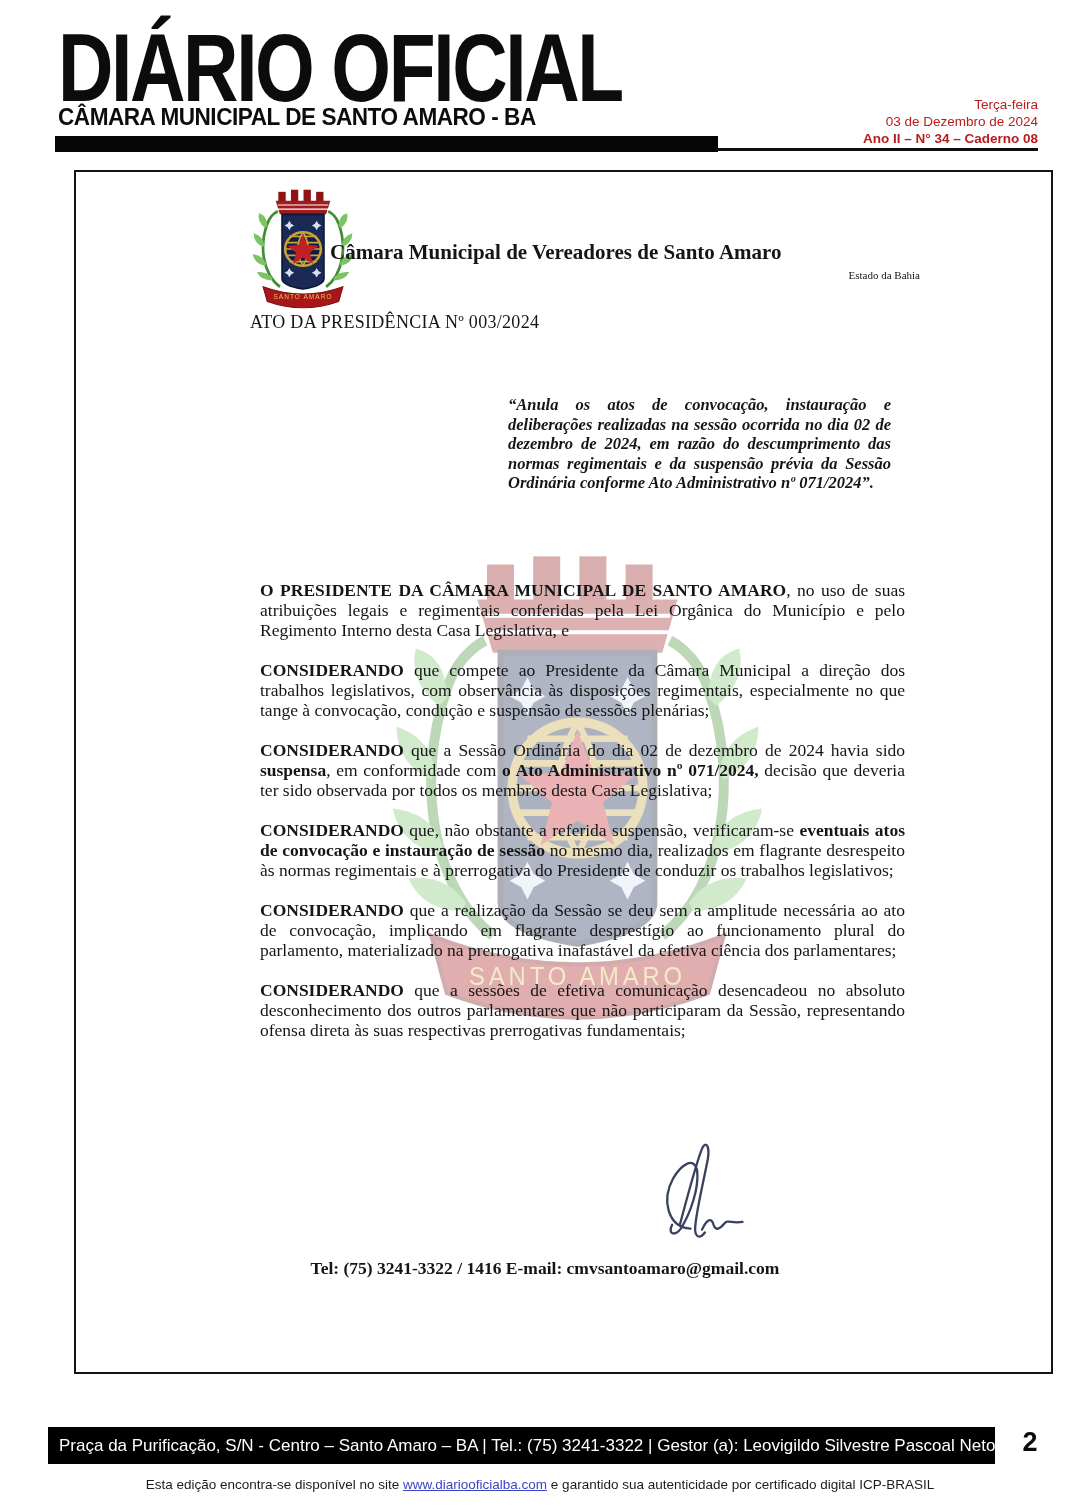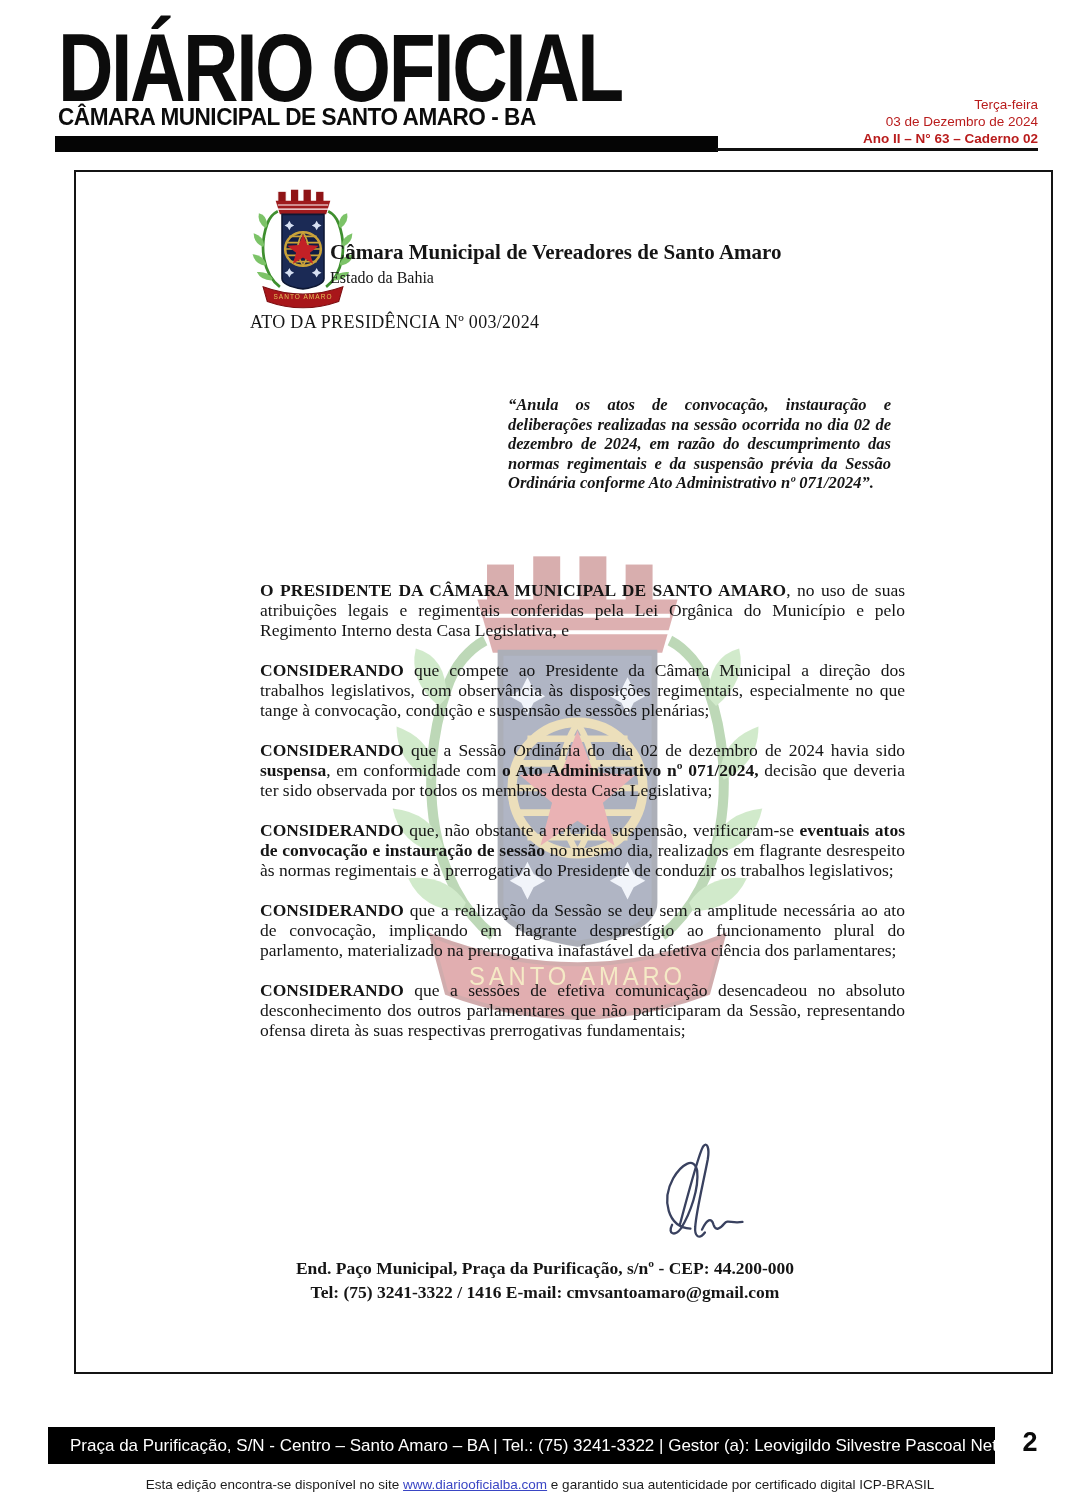--- a/index.html
+++ b/index.html
@@ -24,35 +24,35 @@
   .mast-right{
     right:42px;top:96px;text-align:right;font-family:"Liberation Sans",sans-serif;
     font-size:13.5px;line-height:17px;color:#b91c1c;
   }
   .mast-right .ed{font-weight:600;}
   
   .doc-frame{left:74px;top:170px;width:975px;height:1200px;border:2px solid #141414;background:#fff;}
   .watermark{left:385px;top:542px;width:385px;height:492px;opacity:0.34;z-index:0;}
   .crest-top{left:248px;top:186px;width:110px;height:126px;z-index:2;}
   .org-name{left:330px;top:240px;width:590px;font-weight:700;font-size:21px;z-index:2;}
-  .org-state{left:330px;top:269px;width:590px;text-align:left;font-size:16px;z-index:2;}
+  .org-state{left:330px;top:269px;width:590px;text-align:right;font-size:11px;z-index:2;}
   .act-title{left:250px;top:312px;width:640px;text-align:left;font-weight:400;font-size:18px;letter-spacing:0.3px;z-index:2;}
   .quote{
     left:508px;top:395px;width:383px;font-weight:700;font-style:italic;
     font-size:16.5px;line-height:19.6px;text-align:justify;z-index:2;
   }
   .bodytext{left:260px;top:572px;width:645px;font-size:17.5px;line-height:20px;text-align:justify;z-index:2;margin-top:8px;}
   .bodytext p{margin:0 0 20px 0;}
   .signature{left:652px;top:1140px;width:100px;height:106px;z-index:3;}
   .addr{left:190px;top:1256px;width:710px;text-align:center;font-weight:700;font-size:17.5px;line-height:24px;z-index:2;}
   
   .foot-bar{
     left:48px;top:1427px;width:947px;height:37px;background:#000;color:#fff;
     font-family:"Liberation Sans",sans-serif;font-size:17px;display:flex;align-items:center;
-    padding-left:22px;box-sizing:border-box;white-space:nowrap;
+    padding-left:11px;box-sizing:border-box;white-space:nowrap;
   }
   .page-num{left:1010px;top:1427px;width:40px;text-align:center;font-family:"Liberation Sans",sans-serif;font-weight:700;font-size:27px;color:#0a0a0a;}
   .cert-line{
     left:0;top:1477px;width:1080px;text-align:center;
     font-family:"Liberation Sans",sans-serif;font-size:13.5px;color:#1c1c1c;
   }
   .cert-line a{color:#3a46c4;text-decoration:underline;cursor:pointer;}
 </style>
 </head>
 <body>
@@ -108,21 +108,21 @@
   </defs>
 </svg>
 
 <div class="abs mast-title">DIÁRIO OFICIAL</div>
 <div class="abs mast-sub">CÂMARA MUNICIPAL DE SANTO AMARO - BA</div>
 <div class="abs mast-bar"></div>
 <div class="abs mast-rule"></div>
 <div class="abs mast-right">
   <div>Terça-feira</div>
   <div>03 de Dezembro de 2024</div>
-  <div class="ed">Ano II – N° 63 – Caderno 02</div>
+  <div class="ed">Ano II – N° 34 – Caderno 08</div>
 </div>
 
 <div class="abs doc-frame"></div>
 
 <svg class="abs watermark" viewBox="0 0 100 120" preserveAspectRatio="none">
   <use href="#crest"></use>
 </svg>
 
 <svg class="abs crest-top" viewBox="0 0 100 120">
   <use href="#crest"></use>
@@ -143,21 +143,20 @@
     <p><b>CONSIDERANDO</b><span> que a sessões de efetiva comunicação desencadeou no absoluto desconhecimento dos outros parlamentares que não participaram da Sessão, representando ofensa direta às suas respectivas prerrogativas fundamentais;</span></p>
   </div>
 
 <svg class="abs signature" viewBox="0 0 100 110" fill="none" stroke="#39415f" stroke-width="2.4" stroke-linecap="round">
   <path d="M38,92 C14,90 8,62 20,40 C28,26 42,16 45,32 C47,50 38,76 28,92 C22,100 14,98 19,88"></path>
   <path d="M27,88 C34,62 46,16 51,7 C55,1 58,8 56,20 C51,46 44,74 43,90 C42,100 47,104 53,96"></path>
   <path d="M50,93 C55,82 60,80 62,88 C64,95 69,92 73,87 C77,82 80,87 92,85"></path>
 </svg>
 
 <div class="abs addr">
-  <div>End. Paço Municipal, Praça da Purificação, s/nº - CEP: 44.200-000</div>
   <div>Tel: (75) 3241-3322 / 1416   E-mail: cmvsantoamaro@gmail.com</div>
 </div>
 
 <div class="abs foot-bar">
   <span>Praça da Purificação, S/N - Centro – Santo Amaro – BA | Tel.: (75) 3241-3322 | Gestor (a): Leovigildo Silvestre Pascoal Neto</span>
 </div>
 <div class="abs page-num">2</div>
 
 <div class="abs cert-line">
   <span>Esta edição encontra-se disponível no site </span><a>www.diariooficialba.com</a><span> e garantido sua autenticidade por certificado digital ICP-BRASIL</span>

